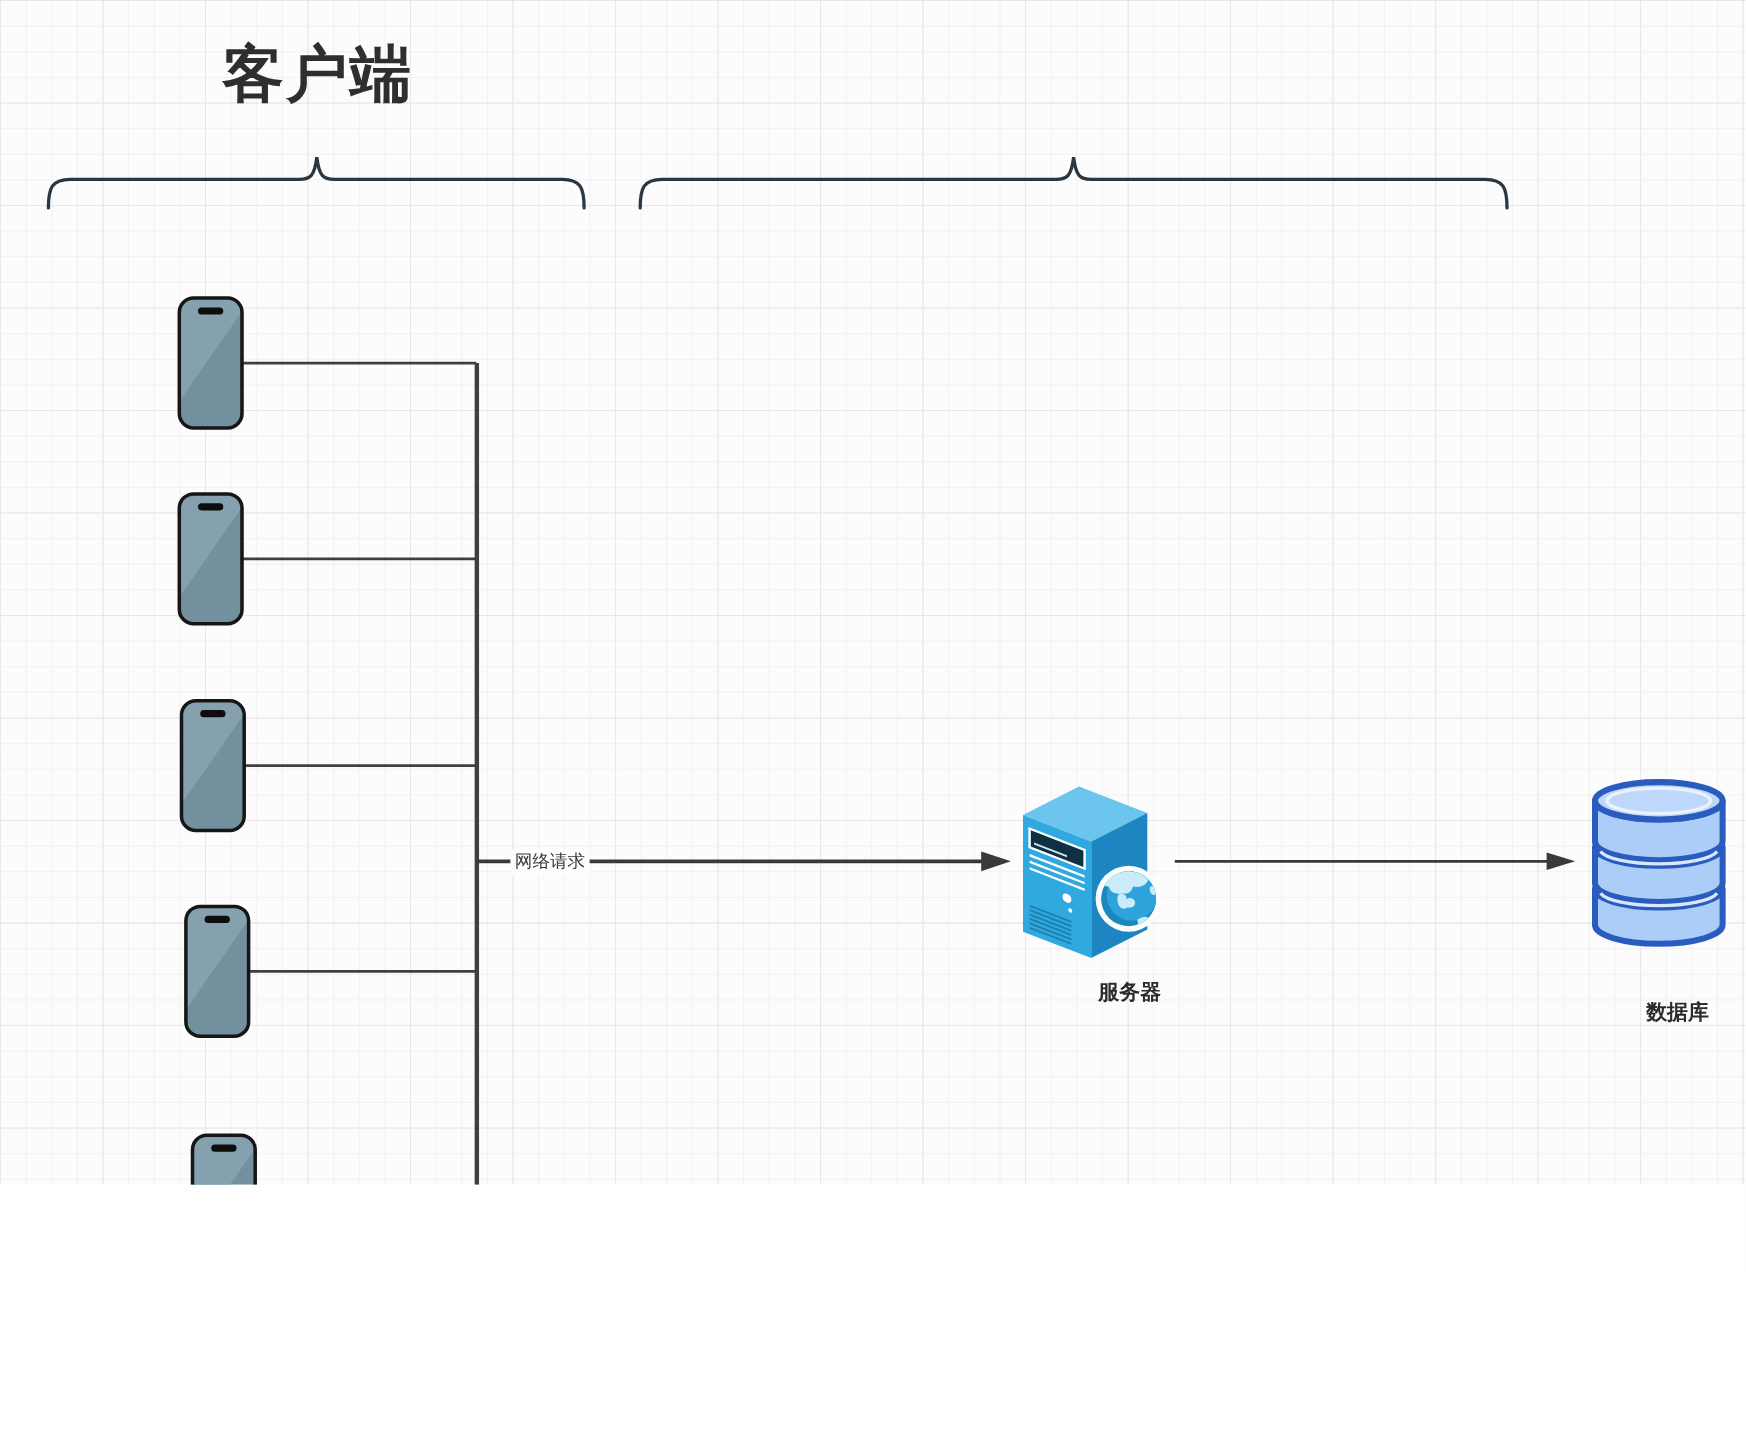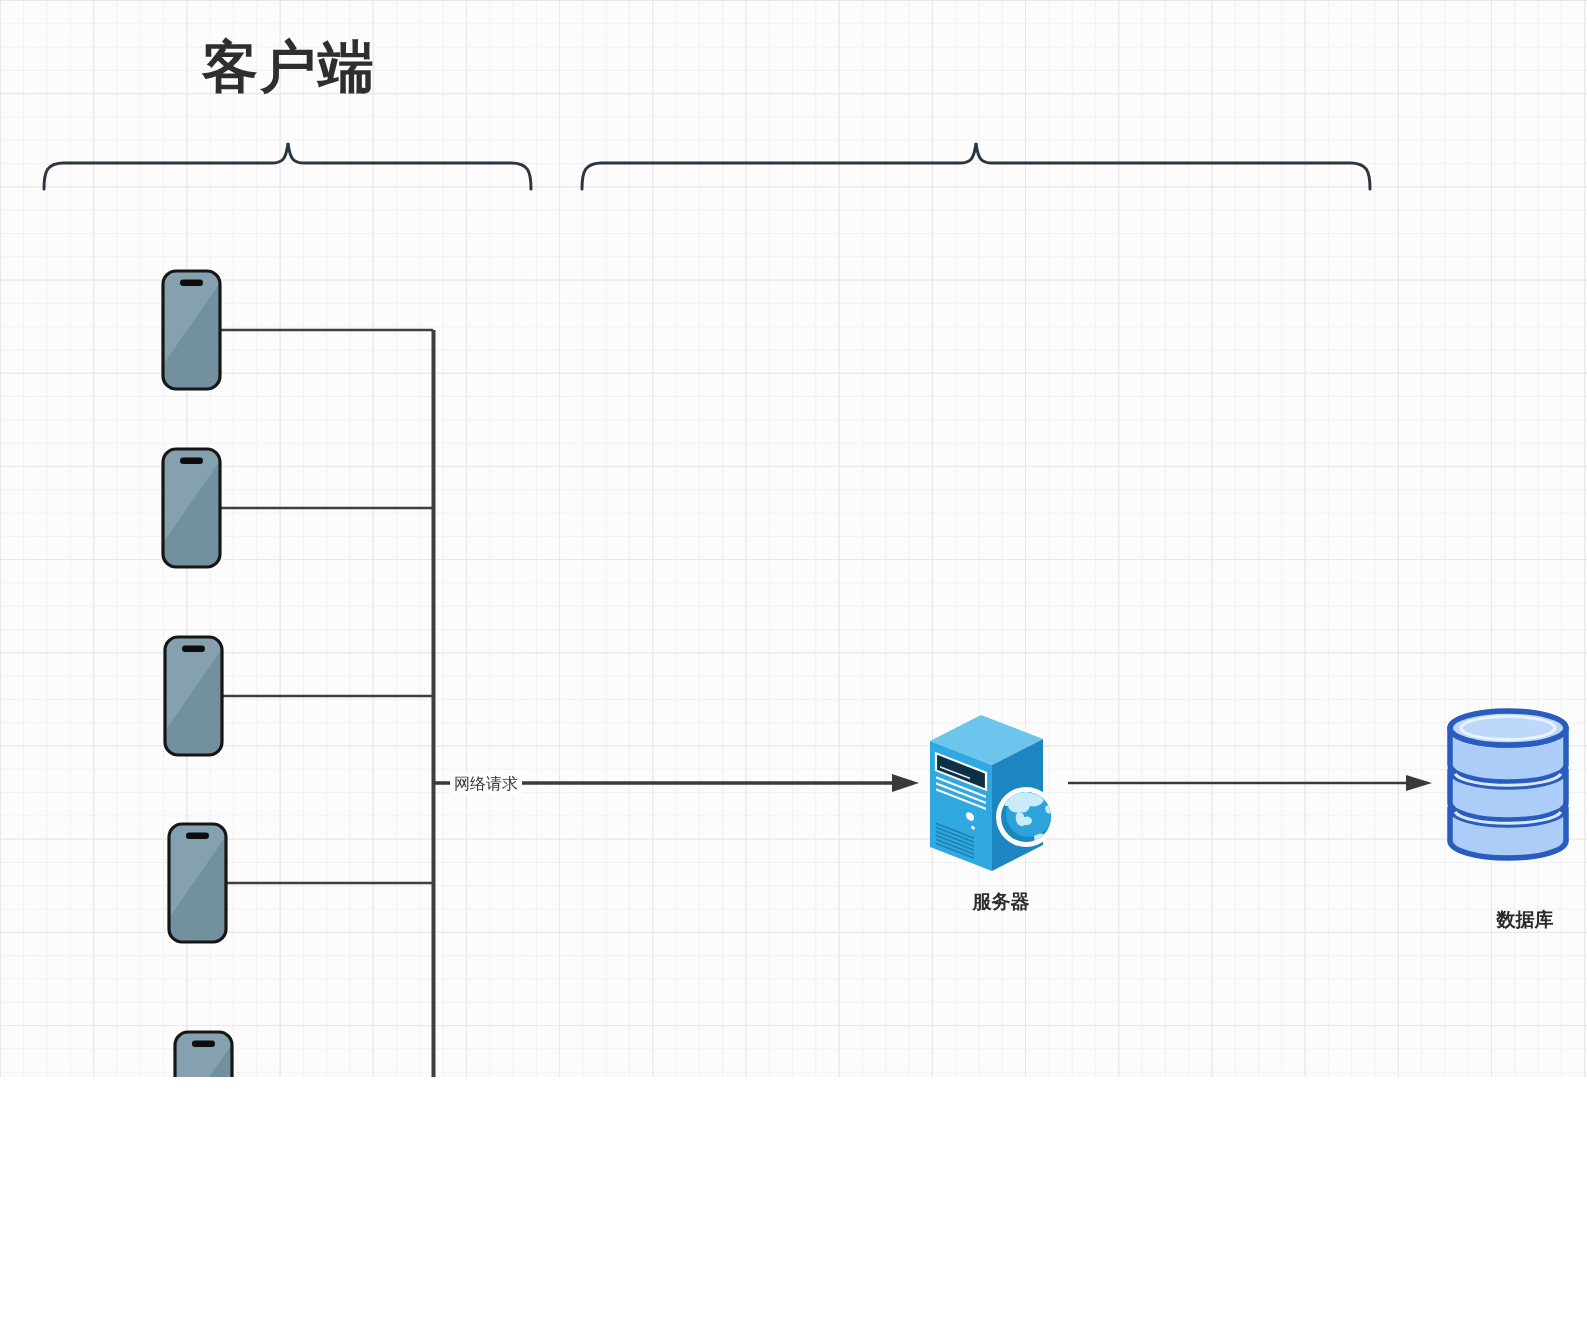--- a/index.html
+++ b/index.html
@@ -142,19 +142,19 @@
       <ellipse cx="1508" cy="728" rx="58" ry="17" fill="#BDD8FA"></ellipse>
       <ellipse cx="1508" cy="728" rx="47" ry="11.5" fill="none" stroke="#E9F2FD" stroke-width="3"></ellipse>
       <path d="M 1455 774 A 54 14 0 0 0 1561 774" fill="none" stroke="#D9E8FC" stroke-width="3"></path>
       <path d="M 1455 812 A 54 14 0 0 0 1561 812" fill="none" stroke="#D9E8FC" stroke-width="3"></path>
     </g>
   </svg>
 
   <div class="section-title" style="left:289px; top:30px;">客户端</div>
 
 
-  <div class="edge-label" style="left:486px; top:784px;">网络请求</div>
+  <div class="edge-label" style="left:500px; top:784px;">网络请求</div>
 
-  <div class="node-label" style="left:1001px; top:889px;">服务器</div>
+  <div class="node-label" style="left:1027px; top:889px;">服务器</div>
 
   <div class="node-label" style="left:1525px; top:889px;margin-top:18px;">数据库</div>
 
 </div>
 
 </body></html>

